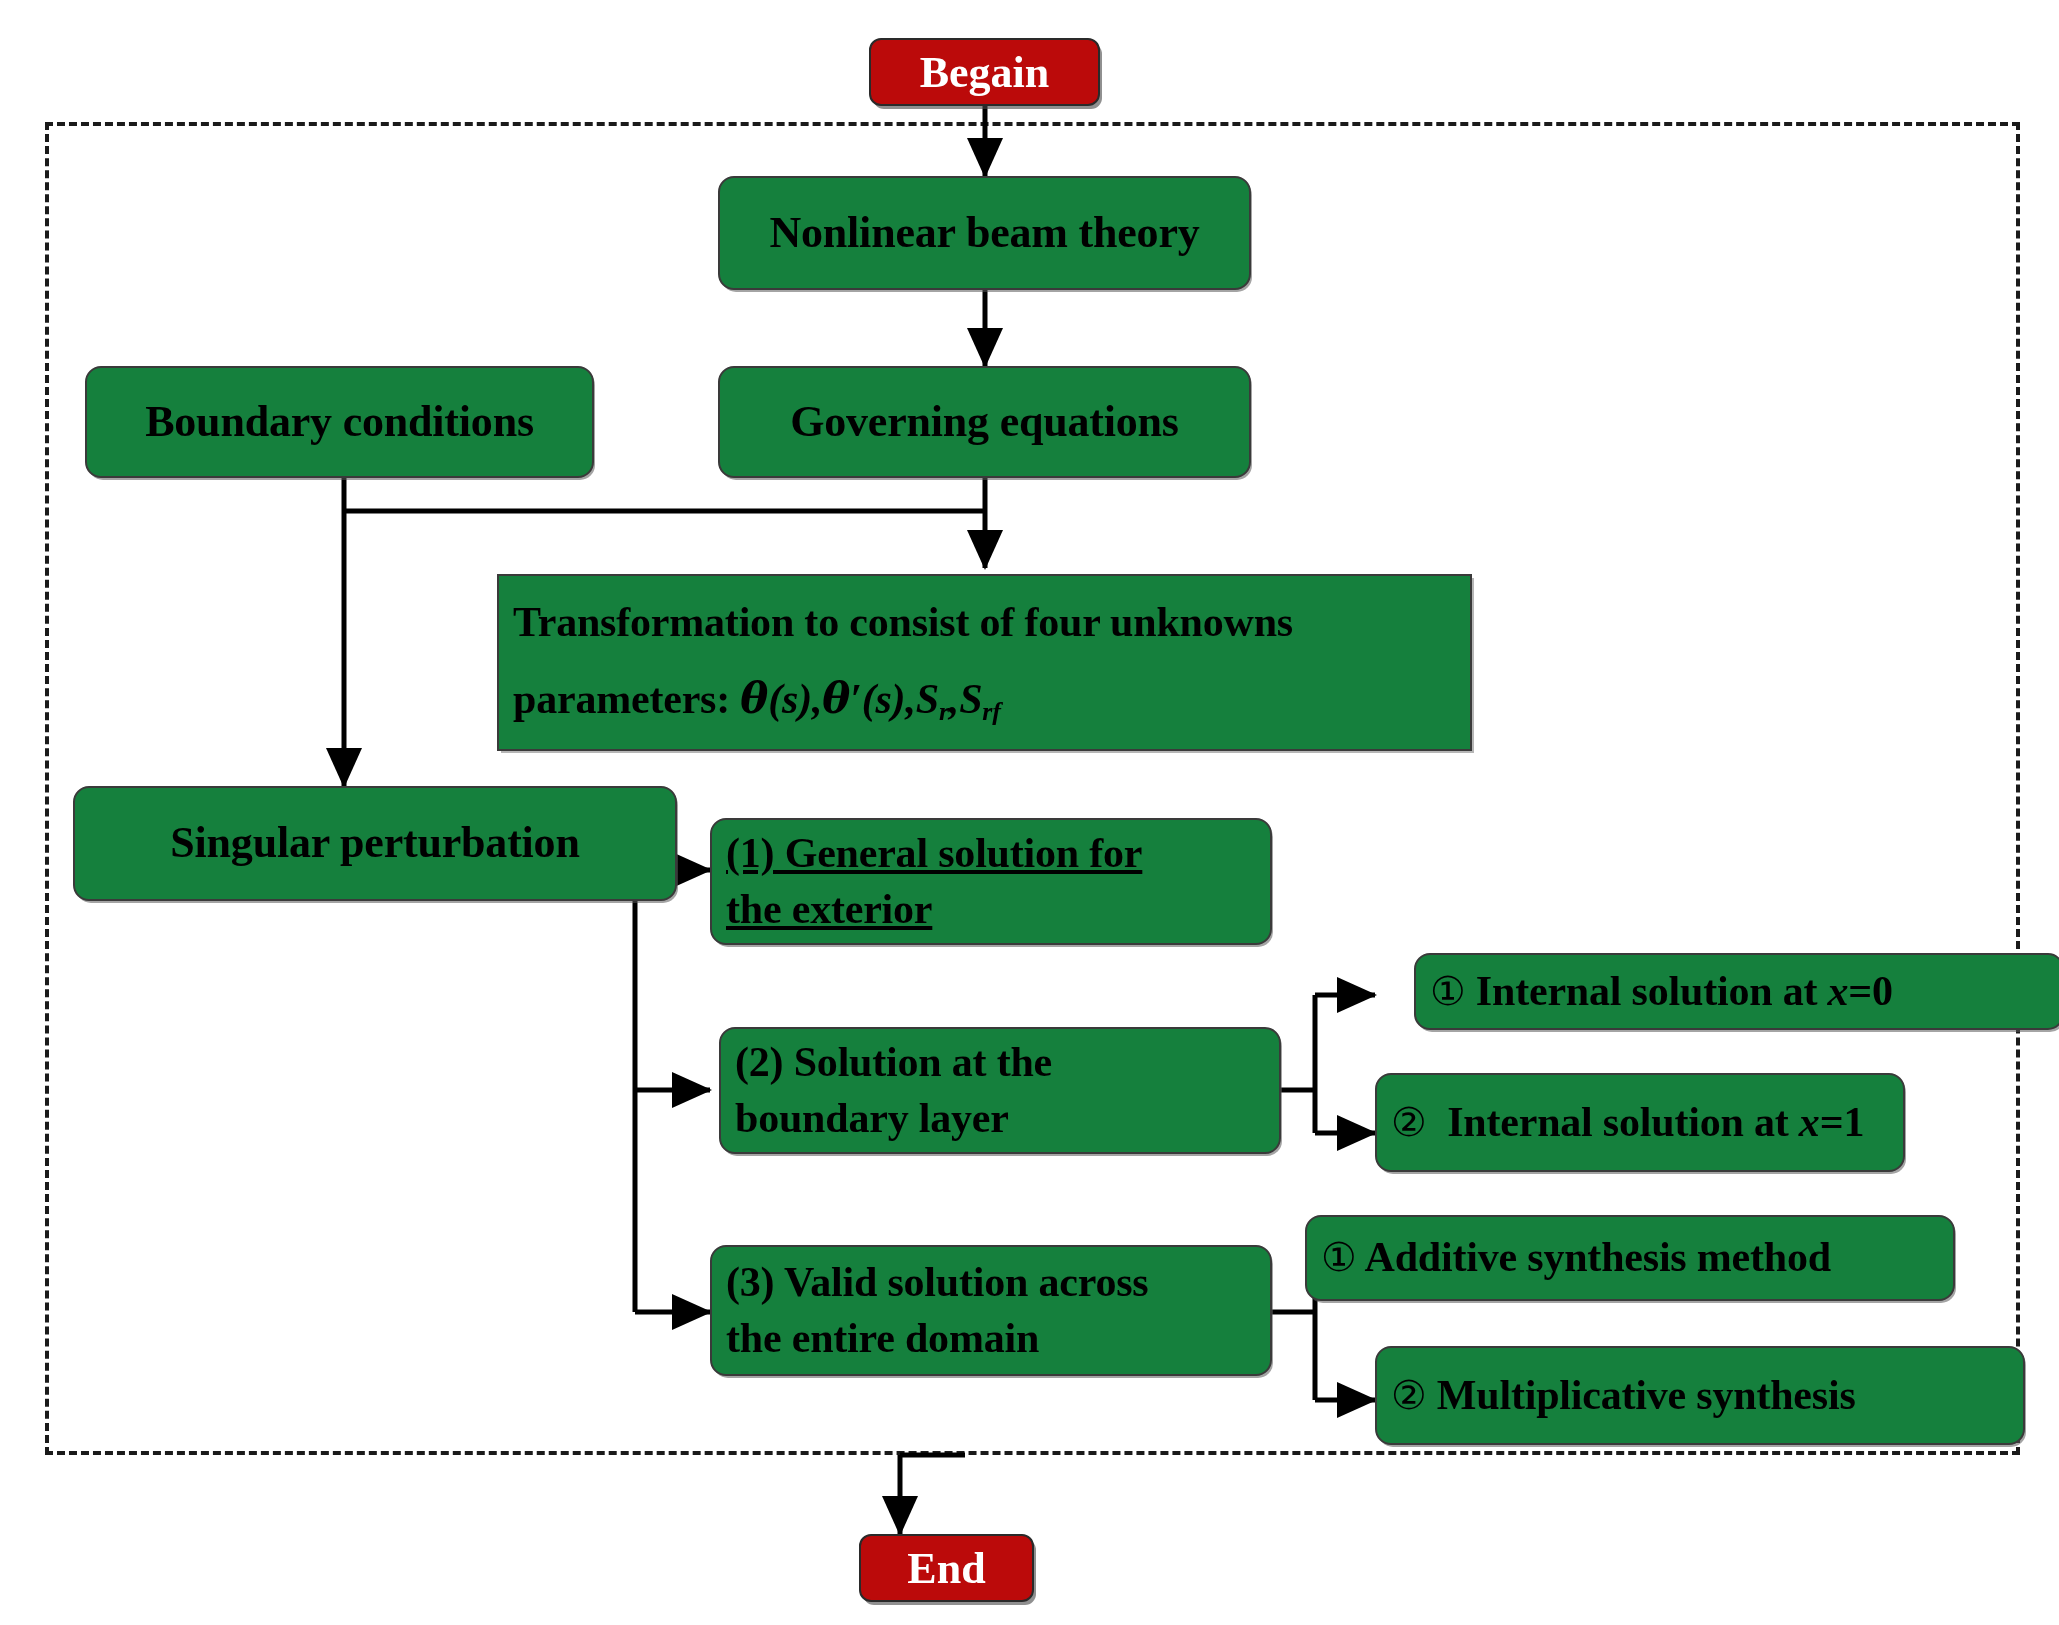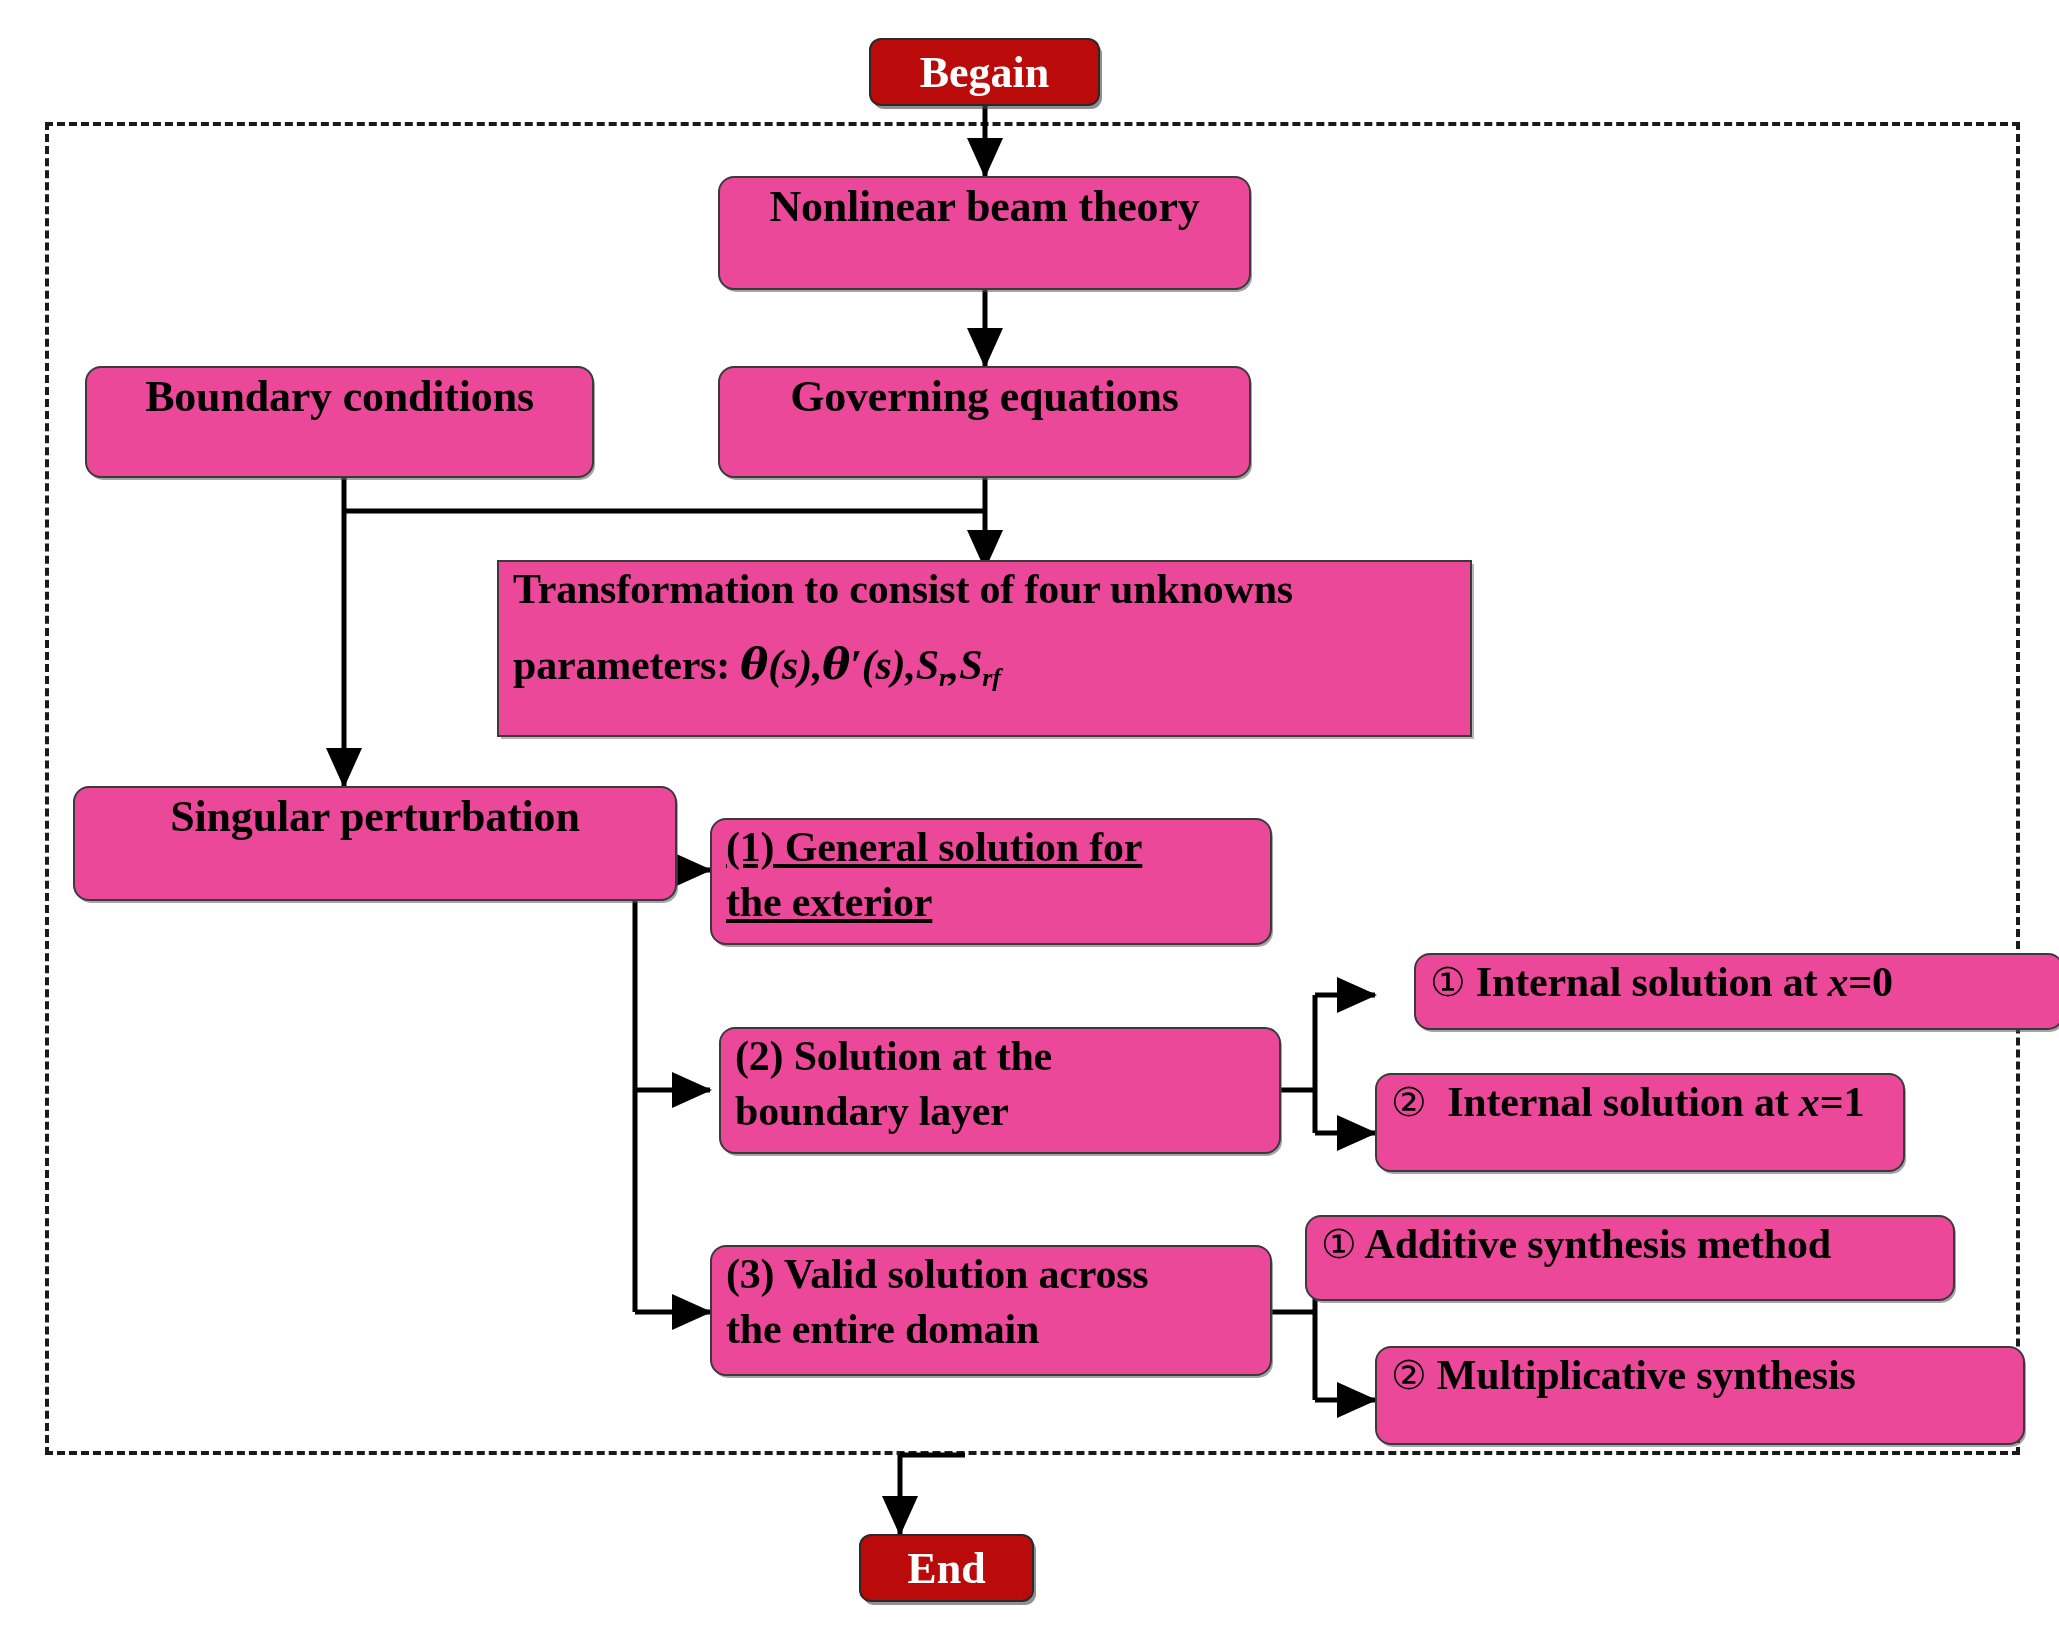--- a/index.html
+++ b/index.html
@@ -24,24 +24,24 @@
     pointer-events: none;
   }
   .dashed-region {
     position: absolute;
     border: 4px dashed #1a1a1a;
     box-sizing: border-box;
   }
   .node {
     position: absolute;
     box-sizing: border-box;
-    background: #ec4899;
+    background: #15803d;
     border: 2.5px solid #3a3a3a;
     display: flex;
-    align-items: flex-start;
+    align-items: center;
     color: #000000;
     font-weight: bold;
     line-height: 1.32;
     letter-spacing: -0.2px;
     box-shadow: 2px 3px 0 -1px rgba(90,90,90,0.55);
   }
   .node.rounded { border-radius: 16px; }
   .node.square  { border-radius: 0; box-shadow: 3px 3px 0 -1px rgba(110,110,110,0.5); }
   .node.center  { justify-content: center; text-align: center; }
   .node.left    { justify-content: flex-start; text-align: left; padding-left: 14px; }
@@ -136,21 +136,21 @@
   </div>
 
   <div class="node rounded center f44" style="left:718px; top:366px; width:533px; height:112px;">
     <span>Governing equations</span>
   </div>
 
   <div class="node rounded center f44" style="left:85px; top:366px; width:509px; height:112px;">
     <span>Boundary conditions</span>
   </div>
 
-  <div class="node square left f42" style="left:497px; top:560px; width:975px; height:177px;">
+  <div class="node square left f42" style="left:497px; top:574px; width:975px; height:177px;">
     <div style="width:100%;">
       <div>Transformation to consist of four unknowns</div>
       <div style="margin-top:20px; white-space:nowrap;">
         <span>parameters: </span><span class="math"><span class="gk">θ</span>(<span class="var">s</span>),<span class="gk">θ</span>′(<span class="var">s</span>),<strong>S</strong><sub>r</sub>,<strong>S</strong><sub>rf</sub></span>
       </div>
     </div>
   </div>
 
   <div class="node rounded center f44" style="left:73px; top:786px; width:604px; height:115px;">
     <span>Singular perturbation</span>

